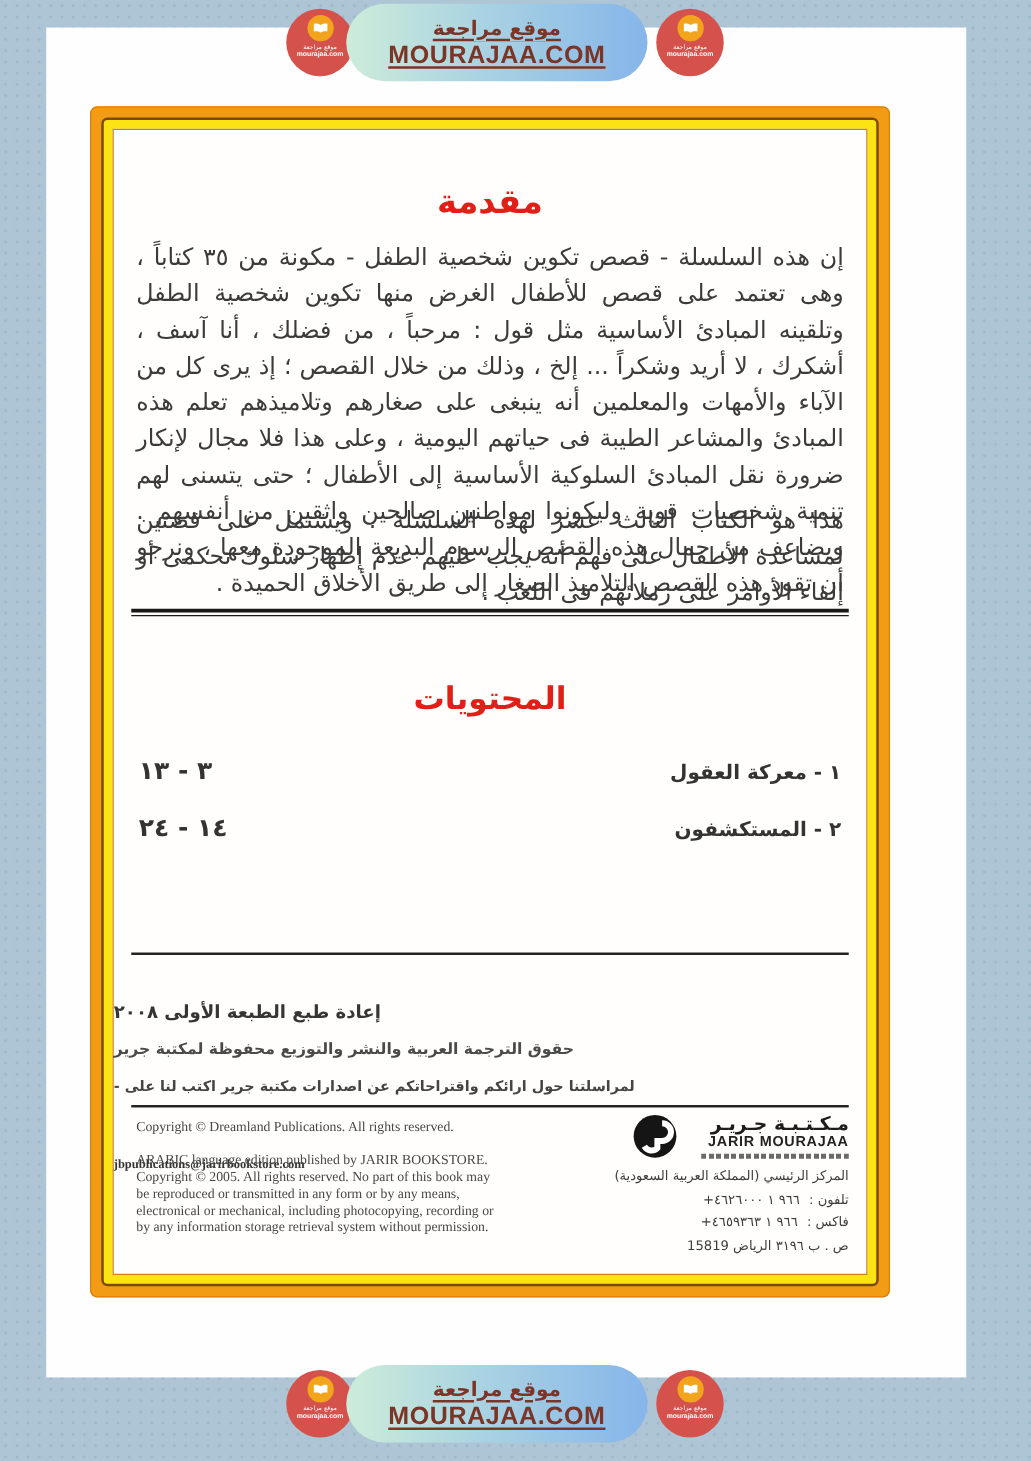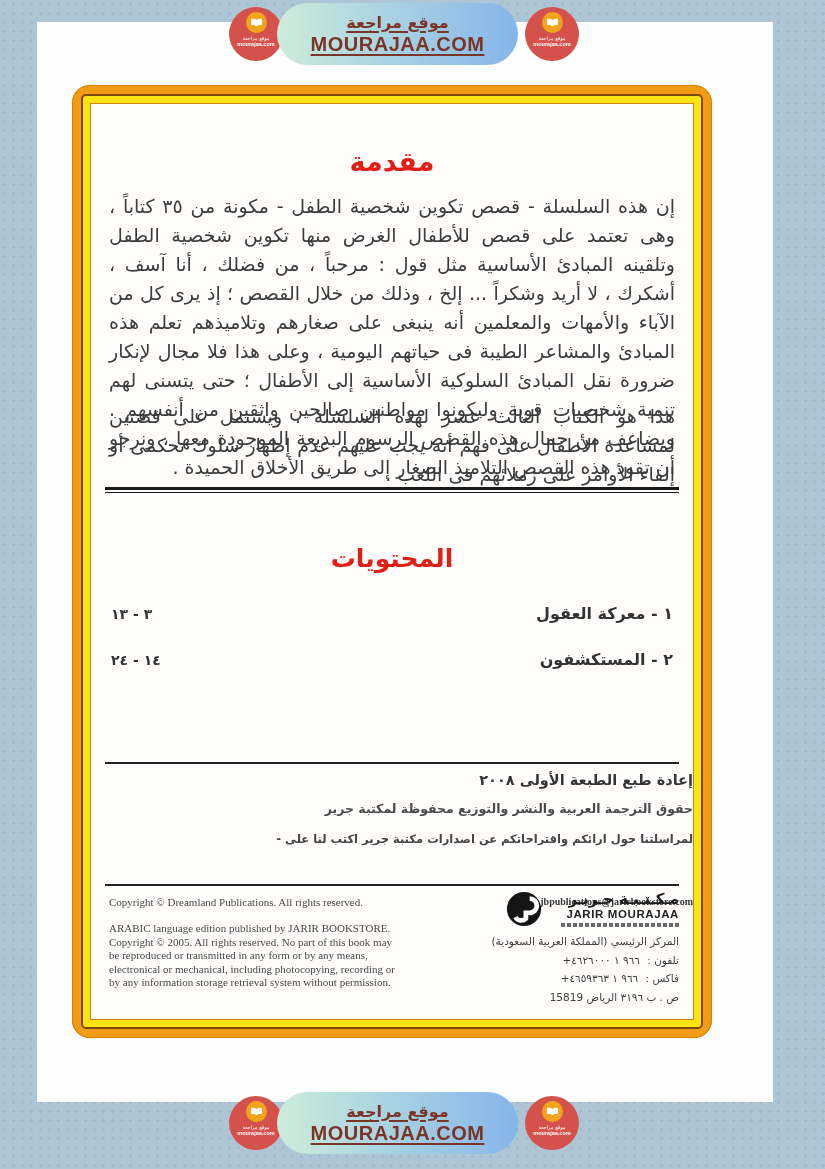--- a/index.html
+++ b/index.html
@@ -14,21 +14,21 @@
 
   
   .sheet {
     position:absolute; left:37px; top:22px; width:736px; height:1080px;
     background:#fefefe;
   }
 
   
   .frame {
     position:absolute; left:35px; top:63px; width:640px; height:953px;
-    background:#f29c15; border-radius:18px; padding:9px;
+    background:#f29c15; border-radius:6px; padding:9px;
     box-shadow: inset 0 0 0 1px #d87f06;
   }
   .frame-y {
     height:100%; background:#fce414; border:2px solid #7c4a05;
     border-radius:5px; padding:7px;
   }
   .content {
     position:relative; height:100%; background:#fffefd;
     border:1.5px solid #cf8312; direction:rtl;
     color:#3a3a3a;
@@ -53,23 +53,23 @@
   .r2 { top:658px; }
   .r3 { top:780px; }
 
   .toc-row {
     position:absolute; right:20px; left:20px; display:flex;
     justify-content:space-between; align-items:baseline;
     font-size:16px; font-weight:bold; color:#333;
   }
   .toc1 { top:500px; }
   .toc2 { top:546px; }
-  .toc-pages { font-size:14px; }
-
-  .ed { position:absolute; left:0; right:0; text-align:right; color:#353535; }
+  .toc-pages { font-size:20px; }
+
+  .ed { position:absolute; left:0; right:0; text-align:left; color:#353535;margin-top:30px; }
   .ed1 { top:668px; font-size:14.5px; font-weight:bold; }
   .ed2 { top:697px; font-size:12.5px; font-weight:bold; color:#4a4a4a; }
   .ed3 { top:728px; font-size:11.5px; font-weight:bold; color:#444; }
   .ed4 { top:792px; font-size:10px; font-weight:bold; direction:ltr;
          font-family:"Liberation Serif","DejaVu Serif",serif; }
 
   .copy1 {
     position:absolute; left:18px; top:792px; width:300px; direction:ltr; text-align:left;
     font-family:"Liberation Serif","DejaVu Serif",serif; font-size:11px; color:#474747;
   }

